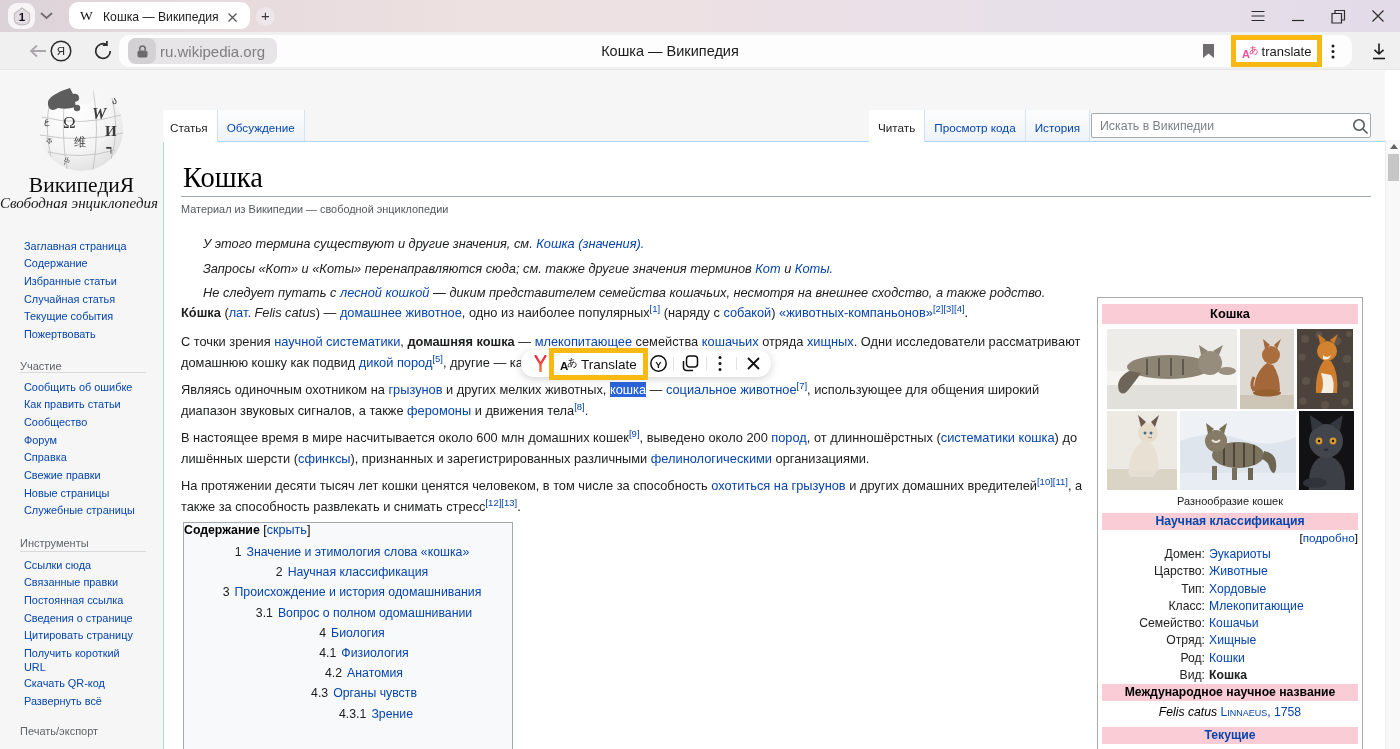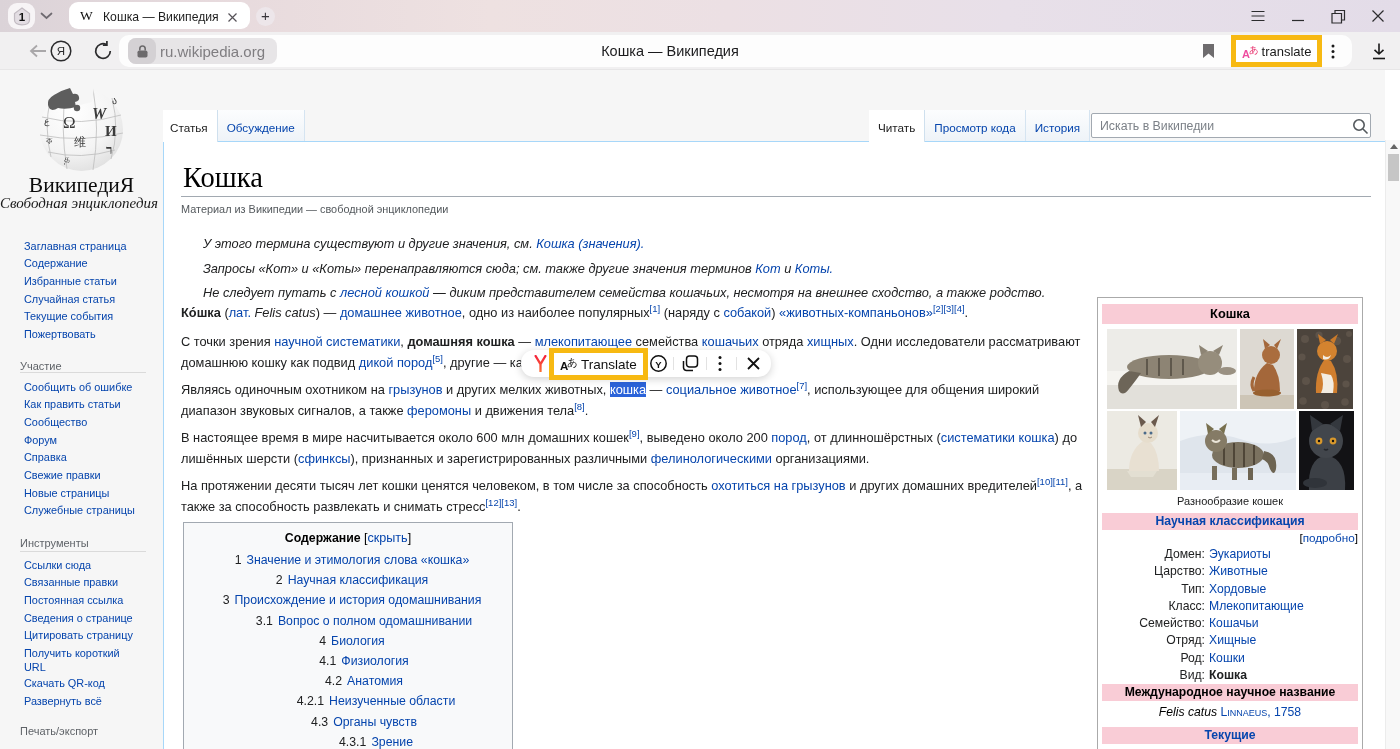--- a/index.html
+++ b/index.html
@@ -64,21 +64,21 @@
   
   #article { position:absolute; left:181px; top:70px; width:1190px; }
   h1#fh { position:absolute; left:2px; top:22px; font-family:"Liberation Serif",serif; font-weight:400; font-size:28.5px; color:#000; }
   #hrule { position:absolute; left:0; top:56px; width:1190px; border-top:1px solid #a2a9b1; }
   #sitesub { position:absolute; left:0; top:63px; font-size:10.9px; color:#54595d; }
   .hat { position:absolute; left:22px; font-size:12.8px; line-height:15px; font-style:italic; color:#202122; white-space:nowrap; }
   .para { position:absolute; left:0; font-size:12.8px; line-height:21.3px; color:#202122; white-space:nowrap; }
 
   
   #toc { position:absolute; left:2px; top:382px; width:330px; height:228px; background:#f8f9fa; border:1px solid #a2a9b1; font-size:12.3px; }
-  #toc .tt { text-align:center; margin-top:8px; font-size:12.3px; }
+  #toc .tt { text-align:left; font-size:12.3px; }
   #toc ul { list-style:none; margin-top:5px; }
   #toc li { line-height:20.2px; font-size:12.3px; white-space:nowrap;text-align:center; }
   #toc .n { color:#202122; padding-right:5px; }
 
   
   #infobox { position:absolute; left:916px; top:157px; width:266px; min-height:456px; background:#fff; border:1px solid #aaa; padding:6px 4px 0; font-size:12.2px; }
   .pinkh { background:#f9ccd6; text-align:center; font-weight:700; height:17px; line-height:17px; }
   #montage { margin-top:5px; }
   .mrow { display:flex; gap:3px; margin-bottom:2px; justify-content:center; }
   .mrow svg { display:block; }
@@ -277,21 +277,20 @@
     <div id="toc">
       <div class="tt"><b>Содержание</b> <span style="font-size:12.6px">[<a>скрыть</a>]</span></div>
       <ul>
         <li style="padding-left:8px"><span class="n">1</span><a>Значение и этимология слова «кошка»</a></li>
         <li style="padding-left:8px"><span class="n">2</span><a>Научная классификация</a></li>
         <li style="padding-left:8px"><span class="n">3</span><a>Происхождение и история одомашнивания</a></li>
         <li style="padding-left:32px"><span class="n">3.1</span><a>Вопрос о полном одомашнивании</a></li>
         <li style="padding-left:8px"><span class="n">4</span><a>Биология</a></li>
         <li style="padding-left:32px"><span class="n">4.1</span><a>Физиология</a></li>
         <li style="padding-left:32px"><span class="n">4.2</span><a>Анатомия</a></li>
-        <li style="padding-left:56px"><span class="n">4.2.1</span><a>Неизученные области</a></li>
         <li style="padding-left:32px"><span class="n">4.3</span><a>Органы чувств</a></li>
         <li style="padding-left:56px"><span class="n">4.3.1</span><a>Зрение</a></li>
       </ul>
     </div>
 
     <div id="infobox">
       <div class="pinkh" style="font-size:12.8px;height:20px;line-height:20px;">Кошка</div>
       <div id="montage">
         <div class="mrow">
           <svg width="130" height="80">

